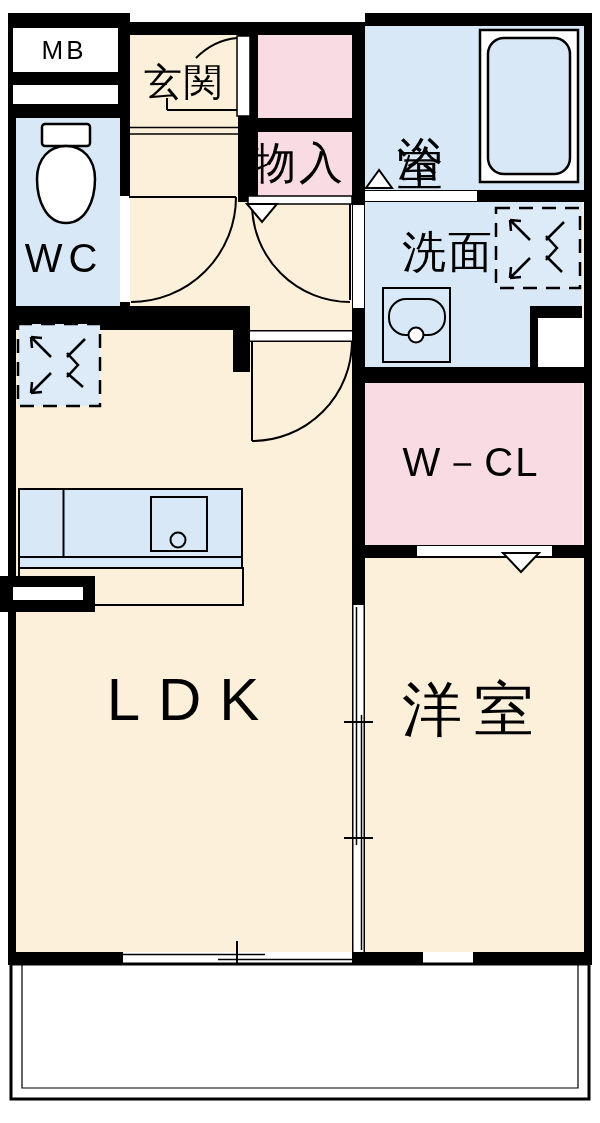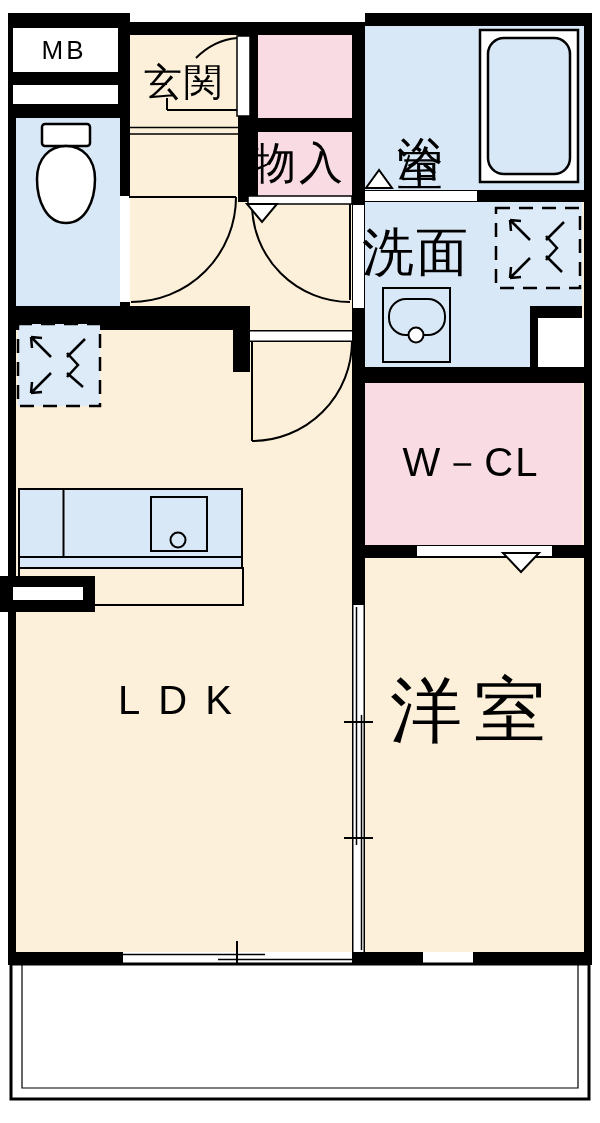--- a/index.html
+++ b/index.html
@@ -157,17 +157,18 @@
   <g>
     <rect x="11" y="964" width="578" height="135" fill="#ffffff" stroke="#000" stroke-width="3"></rect>
     <path d="M 22 964 V 1088 H 578 V 964" class="ln" stroke-width="1.2"></path>
   </g>
 </svg>
 
   <div class="lbl" style="left:64px;top:50px;font-size:26px;letter-spacing:3px">MB</div>
   <div class="lbl" style="left:184px;top:82px;font-size:38px;letter-spacing:2px">玄関</div>
   <div class="lbl" style="left:299px;top:163px;font-size:44px;letter-spacing:3px">物入</div>
   <div class="lbl-v" style="left:421px;top:106px;font-size:46px;letter-spacing:6px">浴室</div>
-  <div class="lbl" style="left:416px;top:252px;font-size:52px;letter-spacing:2px">洗面</div>
+  <div class="lbl" style="left:64px;top:258px;font-size:40px;letter-spacing:6px">WC</div>
+  <div class="lbl" style="left:448px;top:252px;font-size:44px;letter-spacing:2px">洗面</div>
   <div class="lbl" style="left:471px;top:462px;font-size:40px;letter-spacing:2px">W－CL</div>
-  <div class="lbl" style="left:184px;top:700px;font-size:40px;letter-spacing:18px">LDK</div>
-  <div class="lbl" style="left:474px;top:710px;font-size:72px;letter-spacing:12px">洋室</div>
+  <div class="lbl" style="left:192px;top:700px;font-size:60px;letter-spacing:18px">LDK</div>
+  <div class="lbl" style="left:474px;top:710px;font-size:60px;letter-spacing:12px">洋室</div>
 </div>
 
 </body></html>

